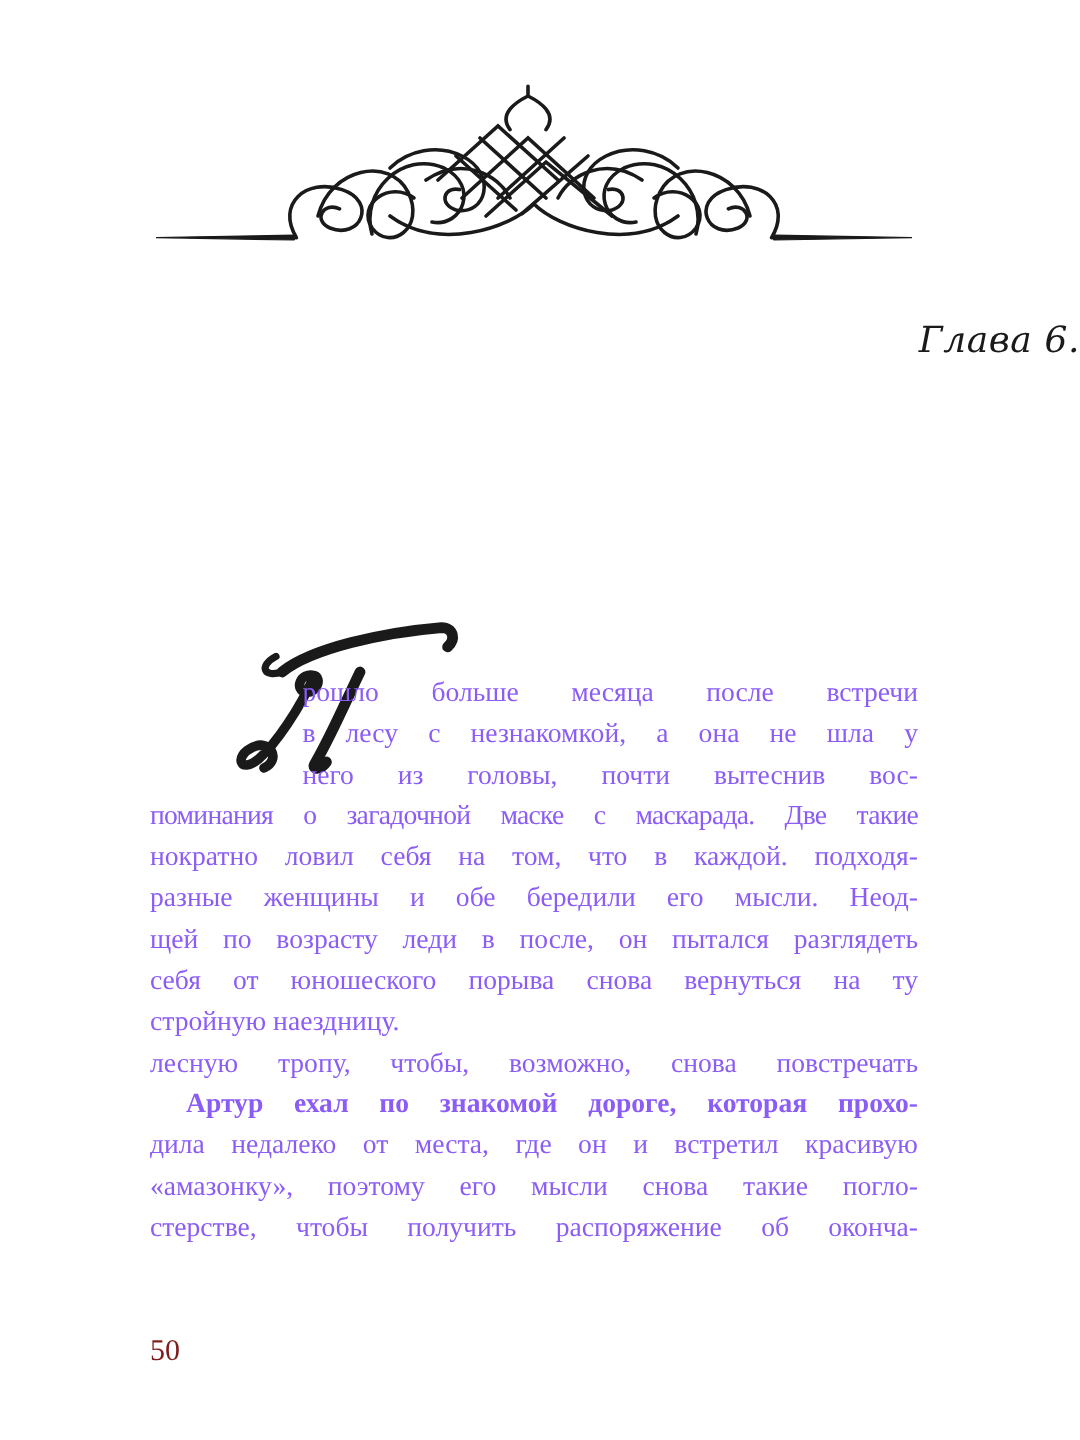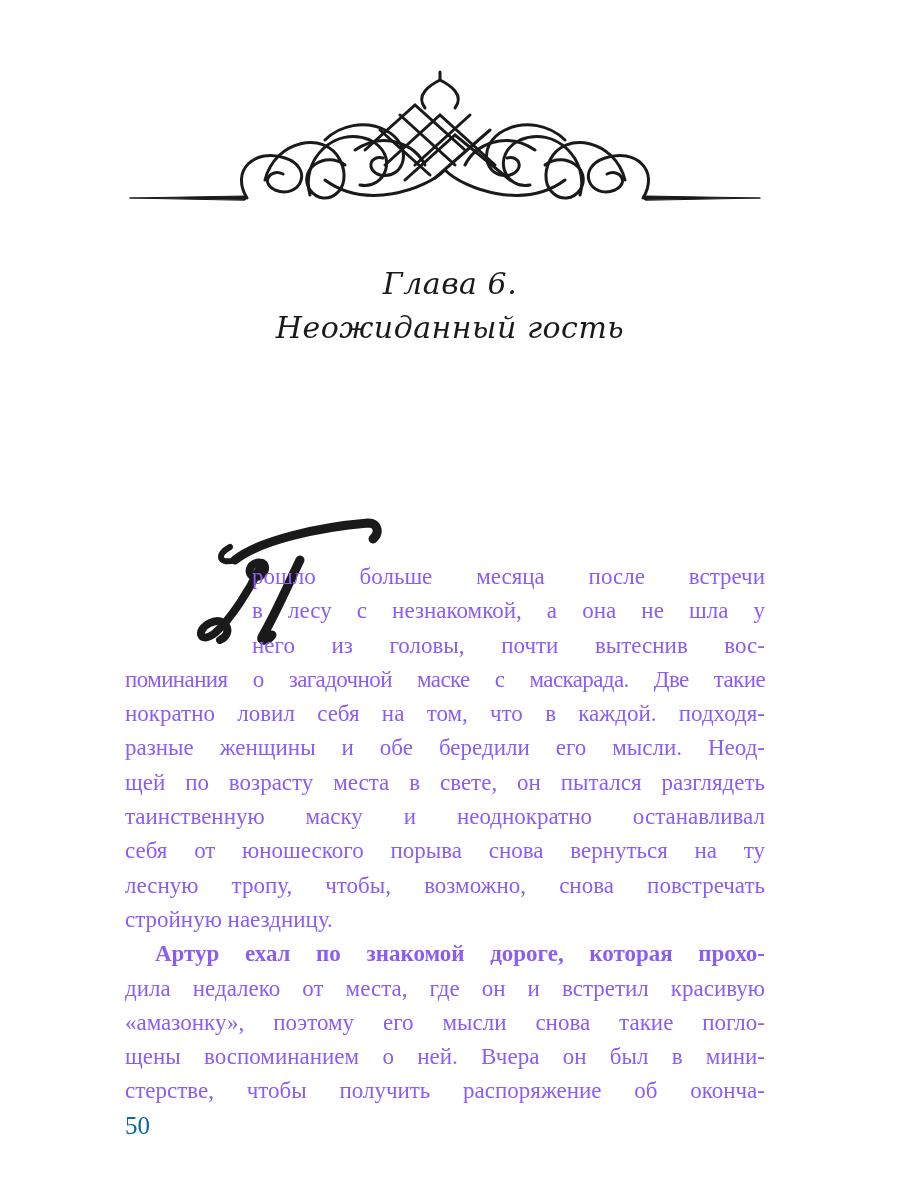--- a/index.html
+++ b/index.html
@@ -28,21 +28,21 @@
       width: 900px;
       top: 262px;
       text-align: center;
       font-family: "DejaVu Serif", serif;
       font-style: italic;
       font-size: 30px;
       line-height: 44px;
       color: #1a1a1a;
       letter-spacing: 0.5px;
     }
-    .chapter-heading div { white-space: nowrap; }
+    .chapter-heading div { white-space: nowrap; text-align: right; }
     .dropcap {
       position: absolute;
       left: 190px;
       top: 515px;
       width: 200px;
       height: 135px;
     }
     .body-text {
       position: absolute;
       left: 125px;
@@ -67,21 +67,21 @@
     }
     .line.para-indent {
       padding-left: 30px;
       font-weight: bold;
     }
     .page-number {
       position: absolute;
       left: 125px;
       top: 1112px;
       font-size: 25px;
-      color: #0369a1;
+      color: #7f1d1d;
     }
   </style>
 </head>
 <body>
 
 <svg class="ornament" viewBox="0 0 640 150" xmlns="http://www.w3.org/2000/svg">
   <g fill="none" stroke="#1a1a1a" stroke-width="3" stroke-linecap="round">
 
     <path d="M5 128 L120 126 L122 128 L120 130 Z" fill="#1a1a1a" stroke-width="1"></path>
 
@@ -109,21 +109,20 @@
     <path d="M440 70 C425 55, 400 50, 380 60 C350 75, 360 110, 385 105 C400 100, 395 85, 382 88"></path>
 
     <path d="M200 110 C240 140, 300 120, 320 100 C340 120, 400 140, 440 110"></path>
     <path d="M230 80 C260 60, 290 75, 300 95"></path>
     <path d="M410 80 C380 60, 350 75, 340 95"></path>
   </g>
 </svg>
 
 <div class="chapter-heading">
   <div>Глава 6.</div>
-  <div>Неожиданный гость</div>
 </div>
 
 <svg class="dropcap" viewBox="0 0 200 135" xmlns="http://www.w3.org/2000/svg">
   <g fill="none" stroke="#1a1a1a" stroke-linecap="round" stroke-linejoin="round">
 
     <path d="M45 45 C70 25, 130 12, 178 8 C188 8, 190 18, 183 24" stroke-width="9"></path>
 
     <path d="M45 45 C30 50, 25 40, 40 32" stroke-width="6"></path>
 
     <path d="M72 48 C60 45, 55 60, 65 62 C75 62, 78 50, 72 48 C60 75, 40 105, 25 118 C10 130, 5 115, 20 108 C35 100, 45 118, 30 125" stroke-width="8"></path>
@@ -132,25 +131,23 @@
   </g>
 </svg>
 
 <div class="body-text">
   <span class="line indent-cap">рошло больше месяца после встречи</span>
   <span class="line indent-cap">в лесу с незнакомкой, а она не шла у</span>
   <span class="line indent-cap">него из головы, почти вытеснив вос-</span>
   <span class="line" style="letter-spacing:-0.6px;">поминания о загадочной маске с маскарада. Две такие</span>
   <span class="line">нократно ловил себя на том, что в каждой. подходя-</span>
   <span class="line">разные женщины и обе бередили его мысли. Неод-</span>
-  <span class="line">щей по возрасту места в свете, он пытался разглядеть</span>
-  <span class="line">таинственную маску и неоднократно останавливал</span>
+  <span class="line">щей по возрасту леди в после, он пытался разглядеть</span>
   <span class="line">себя от юношеского порыва снова вернуться на ту</span>
+  <span class="line last">стройную наездницу.</span>
   <span class="line">лесную тропу, чтобы, возможно, снова повстречать</span>
-  <span class="line last">стройную наездницу.</span>
   <span class="line para-indent">Артур ехал по знакомой дороге, которая прохо-</span>
   <span class="line">дила недалеко от места, где он и встретил красивую</span>
   <span class="line">«амазонку», поэтому его мысли снова такие погло-</span>
-  <span class="line">щены воспоминанием о ней. Вчера он был в мини-</span>
   <span class="line">стерстве, чтобы получить распоряжение об оконча-</span>
 </div>
 
 <div class="page-number">50</div>
 
 </body></html>

